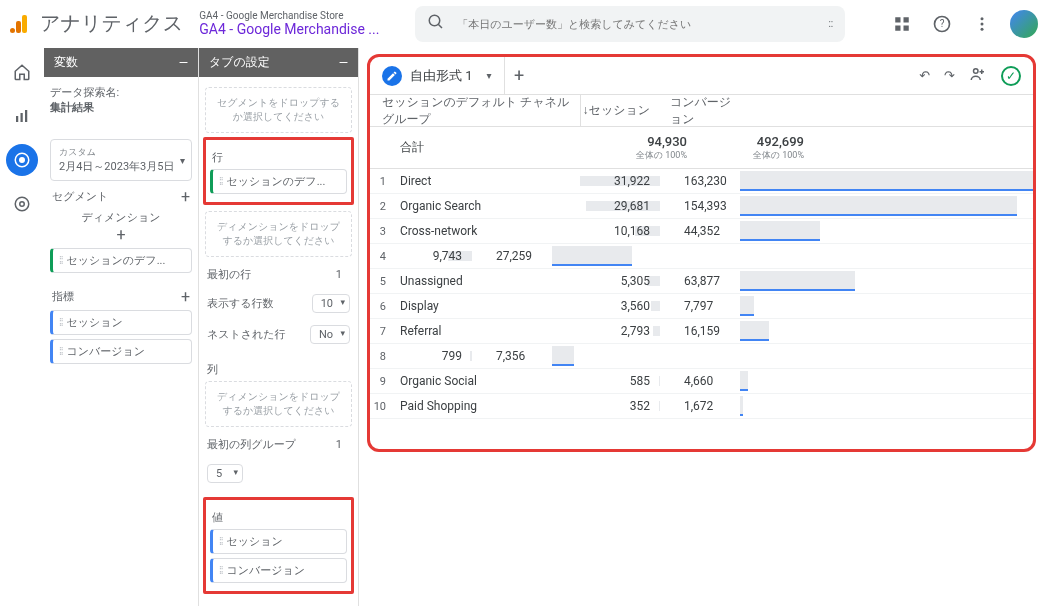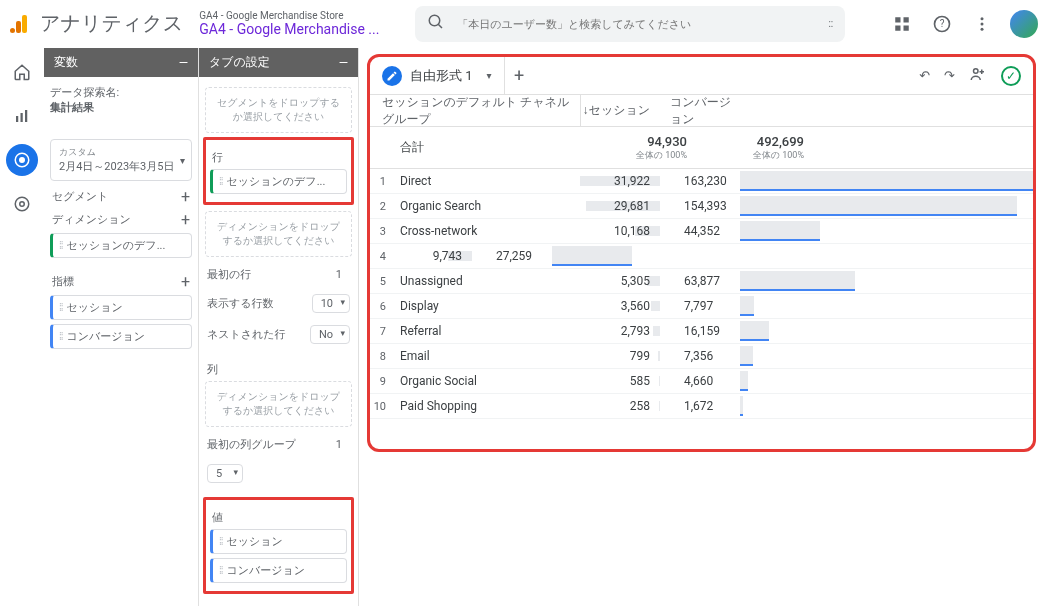--- a/index.html
+++ b/index.html
@@ -180,21 +180,21 @@
         <div style="font-size:9px;color:#80868b;">カスタム</div>
         <div>2月4日～2023年3月5日</div>
         <span style="position:absolute;right:6px;top:50%;transform:translateY(-50%);font-size:10px;">▾</span>
       </div>
 
       <div class="section-title">
         <span>セグメント</span>
         <span class="plus-icon">+</span>
       </div>
 
-      <div class="section-title" style="margin-top:2px;">
+      <div class="section-title" style="margin-top:2px;flex-direction:column;">
         <span>ディメンション</span>
         <span class="plus-icon">+</span>
       </div>
       <div class="chip chip-green">
           <span class="drag-dots">⁞⁞</span>
           <span>セッションのデフ...</span>
         </div>
 
       <div class="section-title" style="margin-top:14px;">
         <span>指標</span>
@@ -392,21 +392,20 @@
       <div class="bar-sess" style="width:8.749451788735042%"></div>
       <span>2,793</span>
     </div>
     <div class="row-conv"><span>16,159</span></div>
     <div class="row-bar-cell">
       <div class="bar-conv" style="width:9.899528272989034%"></div>
     </div>
             </div>
             <div class="data-row">
     <div class="row-idx">8</div>
-    <div class="row-dim">Email</div>
     <div class="row-metric">
       <div class="bar-sess" style="width:2.5029760040097737%"></div>
       <span>799</span>
     </div>
     <div class="row-conv"><span>7,356</span></div>
     <div class="row-bar-cell">
       <div class="bar-conv" style="width:4.506524535930895%"></div>
     </div>
             </div>
             <div class="data-row">
@@ -419,21 +418,21 @@
     <div class="row-conv"><span>4,660</span></div>
     <div class="row-bar-cell">
       <div class="bar-conv" style="width:2.854867365067696%"></div>
     </div>
             </div>
             <div class="data-row">
     <div class="row-idx">10</div>
     <div class="row-dim">Paid Shopping</div>
     <div class="row-metric">
       <div class="bar-sess" style="width:1.1026878015161956%"></div>
-      <span>258</span>
+      <span>352</span>
     </div>
     <div class="row-conv"><span>1,672</span></div>
     <div class="row-bar-cell">
       <div class="bar-conv" style="width:1.024321509526435%"></div>
     </div>
             </div>
           </div>
       </div>
     </div>
   </div>

